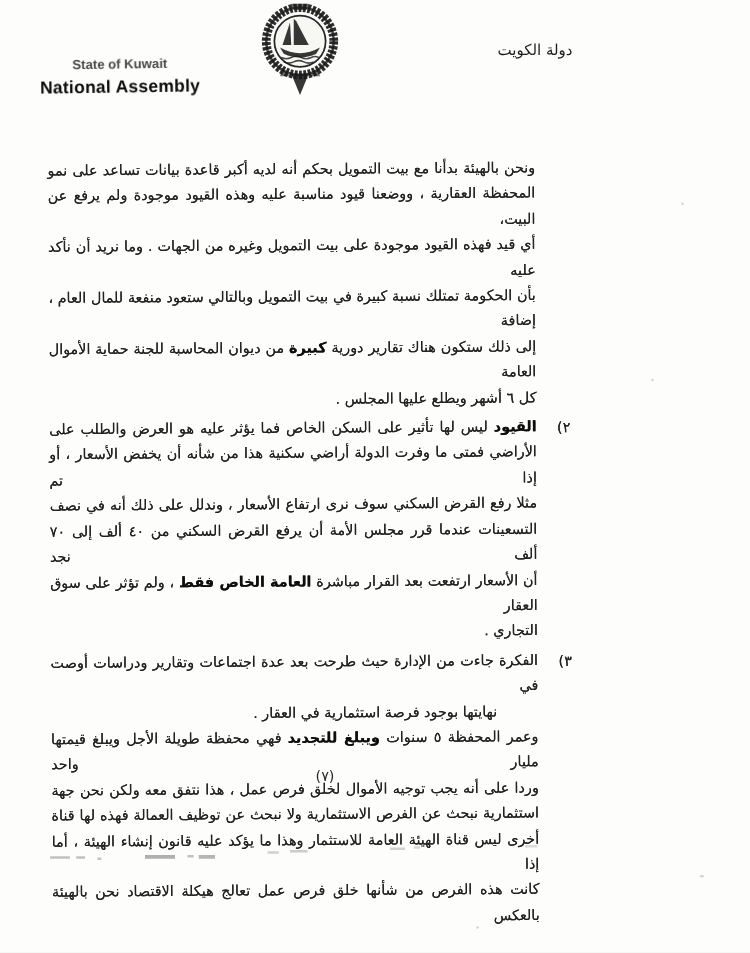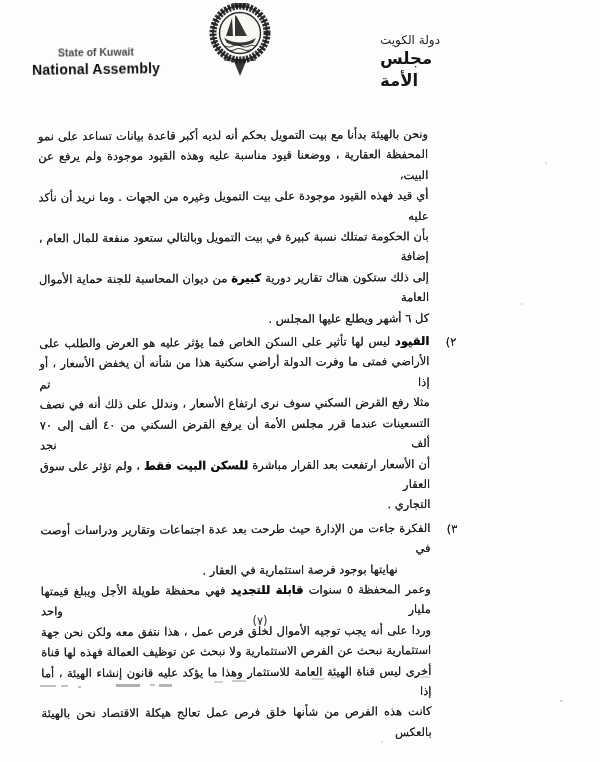--- a/index.html
+++ b/index.html
@@ -7,21 +7,21 @@
   .page{position:relative;width:600px;height:762px;background:#fdfdfb;overflow:hidden;}
 
   
   .stamp{position:absolute;left:28px;top:46px;width:136px;text-align:center;
          transform:rotate(-.8deg);filter:blur(.25px);}
   .stamp-l1{font-family:"Liberation Sans",sans-serif;font-weight:600;font-size:10.5px;
             line-height:13px;color:#2e2e2e;opacity:.88;}
   .stamp-l2{font-family:"Liberation Sans",sans-serif;font-weight:800;font-size:14px;
             line-height:17px;color:#0c0c0c;letter-spacing:.2px;margin-top:2px;}
   .emblem{position:absolute;left:202px;top:3px;width:76px;height:74px;filter:blur(.3px);}
-  .ar-header{position:absolute;left:380px;top:33px;width:78px;text-align:left;direction:rtl;
+  .ar-header{position:absolute;left:380px;top:33px;width:78px;text-align:right;direction:rtl;
              filter:blur(.2px);}
   .ar-h1{font-size:12px;line-height:15px;color:#1d1d1d;}
   .ar-h2{font-size:16.5px;line-height:22px;font-weight:700;color:#161616;}
 
   
   .textblock{position:absolute;top:124px;right:172px;width:390px;direction:rtl;
              transform:rotate(-.35deg);transform-origin:top right;
              color:#232323;text-shadow:0 0 .4px #2a2a2a;}
   .para{position:relative;margin-top:3px;}
   .para.no-marker{margin-top:0;}
@@ -65,48 +65,47 @@
       <path d="M52 52 L46 58 L54 58 Z" opacity=".7"></path>
     </g>
     <g stroke="#1c1c1c" stroke-width="1.2" fill="none" opacity=".8">
       <path d="M23 43 q4 2 8 0 q4 -2 8 0 q4 2 8 0 q3 -1.5 6 0"></path>
       <path d="M25 46.5 q4 2 8 0 q4 -2 8 0 q4 2 8 0"></path>
     </g>
   </svg>
 
   <div class="ar-header">
     <div class="ar-h1">دولة الكويت</div>
-    <div class="ar-h2">مجلس الأمة</div>
   </div>
 
   <div class="textblock" id="textblock">
       <div class="para no-marker">
         <div class="line">ونحن بالهيئة بدأنا مع بيت التمويل بحكم أنه لديه أكبر قاعدة بيانات تساعد على نمو</div>
         <div class="line">المحفظة العقارية ، ووضعنا قيود مناسبة عليه وهذه القيود موجودة ولم يرفع عن البيت،</div>
         <div class="line">أي قيد فهذه القيود موجودة على بيت التمويل وغيره من الجهات . وما نريد أن نأكد عليه</div>
         <div class="line">بأن الحكومة تمتلك نسبة كبيرة في بيت التمويل وبالتالي ستعود منفعة للمال العام ، إضافة</div>
         <div class="line">إلى ذلك ستكون هناك تقارير دورية <b>كبيرة</b> من ديوان المحاسبة للجنة حماية الأموال العامة</div>
         <div class="line last">كل ٦ أشهر ويطلع عليها المجلس .</div>
       </div>
       <div class="para numbered">
         <span class="marker">٢)</span>
         <div class="line"><b>القيود</b> ليس لها تأثير على السكن الخاص فما يؤثر عليه هو العرض والطلب على</div>
         <div class="line">الأراضي فمتى ما وفرت الدولة أراضي سكنية هذا من شأنه أن يخفض الأسعار ، أو إذا تم</div>
         <div class="line">مثلا رفع القرض السكني سوف نرى ارتفاع الأسعار ، وندلل على ذلك أنه في نصف</div>
         <div class="line">التسعينات عندما قرر مجلس الأمة أن يرفع القرض السكني من ٤٠ ألف إلى ٧٠ ألف نجد</div>
-        <div class="line">أن الأسعار ارتفعت بعد القرار مباشرة <b>للسكن البيت فقط</b> ، ولم تؤثر على سوق العقار</div>
+        <div class="line">أن الأسعار ارتفعت بعد القرار مباشرة <b>العامة الخاص فقط</b> ، ولم تؤثر على سوق العقار</div>
         <div class="line last">التجاري .</div>
       </div>
       <div class="para numbered">
         <span class="marker">٣)</span>
         <div class="line">الفكرة جاءت من الإدارة حيث طرحت بعد عدة اجتماعات وتقارير ودراسات أوصت في</div>
         <div class="line last indent">نهايتها بوجود فرصة استثمارية في العقار .</div>
       </div>
       <div class="para no-marker">
-        <div class="line">وعمر المحفظة ٥ سنوات <b>قابلة للتجديد</b> فهي محفظة طويلة الأجل ويبلغ قيمتها مليار واحد</div>
+        <div class="line">وعمر المحفظة ٥ سنوات <b>ويبلغ للتجديد</b> فهي محفظة طويلة الأجل ويبلغ قيمتها مليار واحد</div>
         <div class="line">وردا على أنه يجب توجيه الأموال لخلق فرص عمل ، هذا نتفق معه ولكن نحن جهة</div>
         <div class="line">استثمارية نبحث عن الفرص الاستثمارية ولا نبحث عن توظيف العمالة فهذه لها قناة</div>
         <div class="line">أخرى ليس قناة الهيئة العامة للاستثمار وهذا ما يؤكد عليه قانون إنشاء الهيئة ، أما إذا</div>
         <div class="line">كانت هذه الفرص من شأنها خلق فرص عمل تعالج هيكلة الاقتصاد نحن بالهيئة بالعكس</div>
       </div>
     </div>
 
   <div class="page-number">(٧)</div>
 
   <div class="dash" style="left:40px;top:685px;width:16px;height:2px;"></div>

